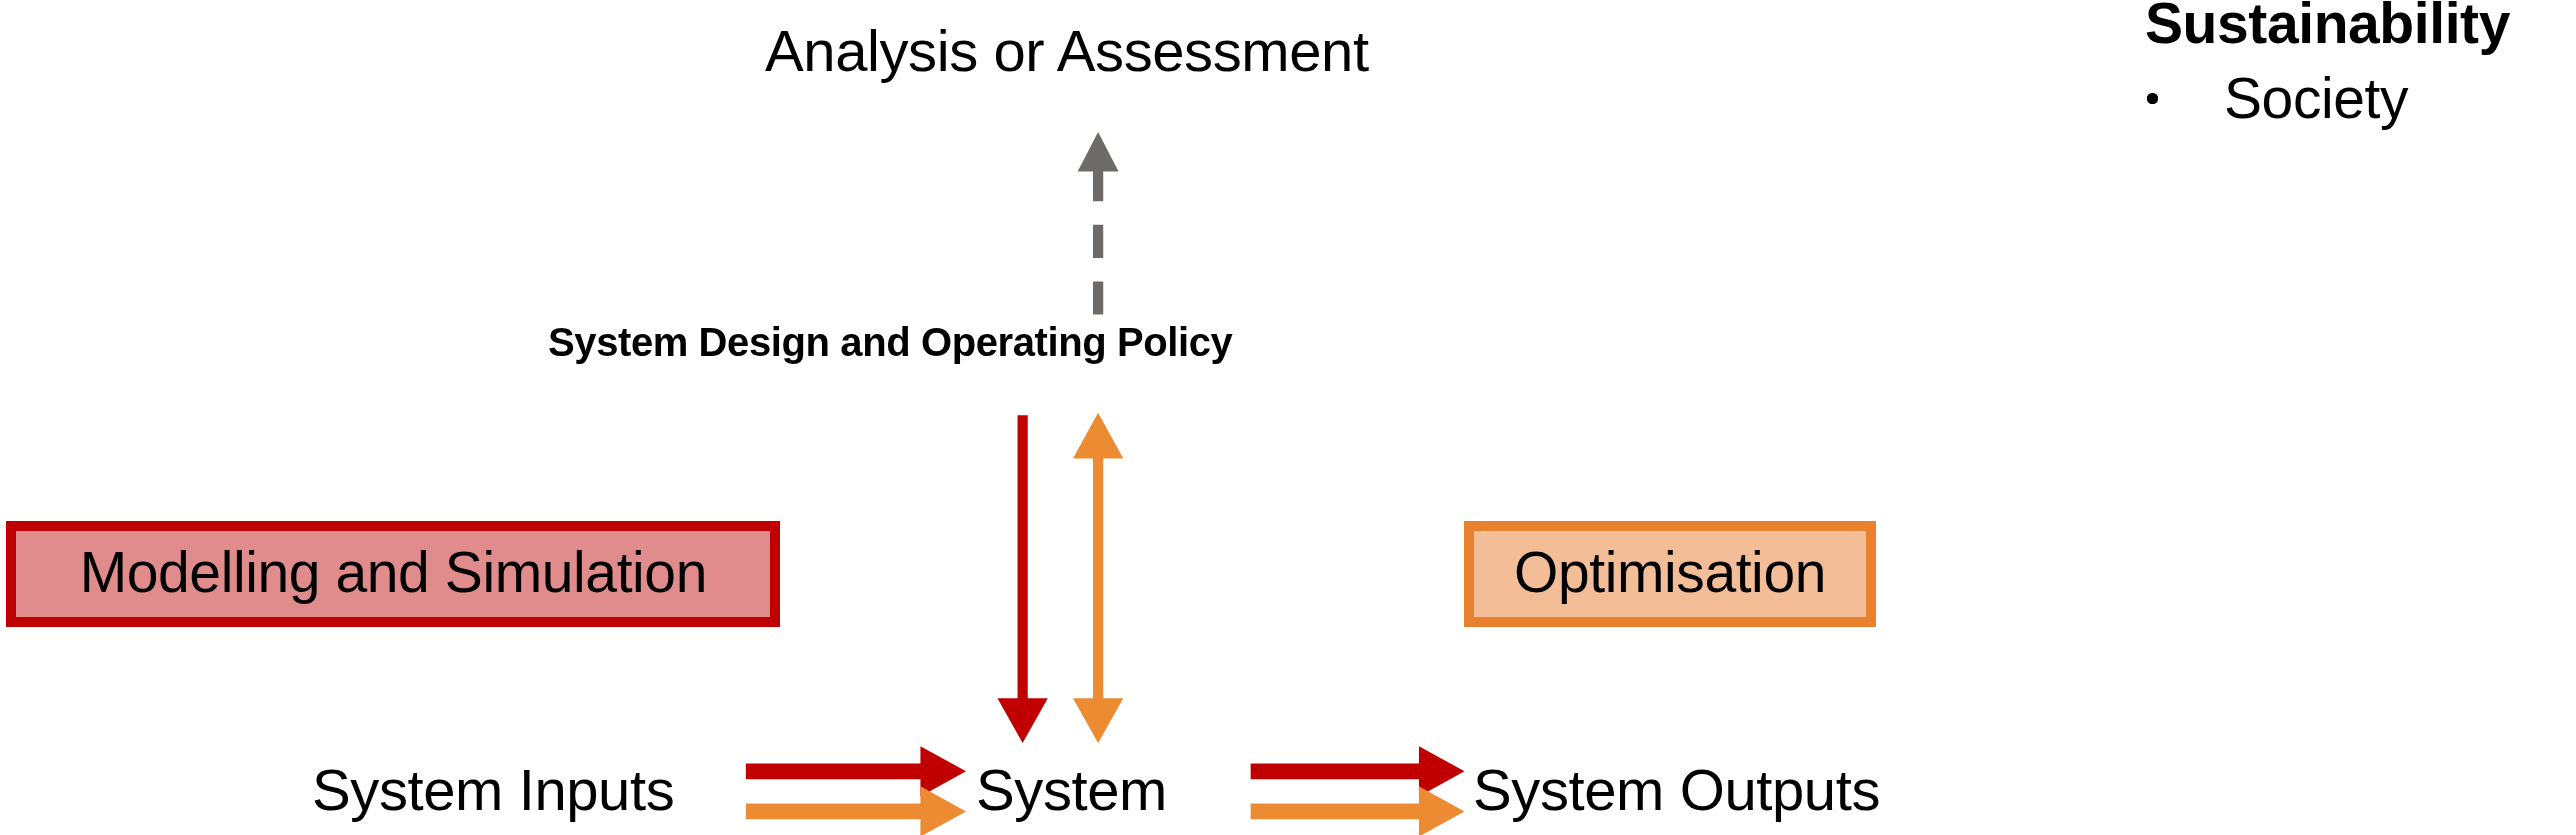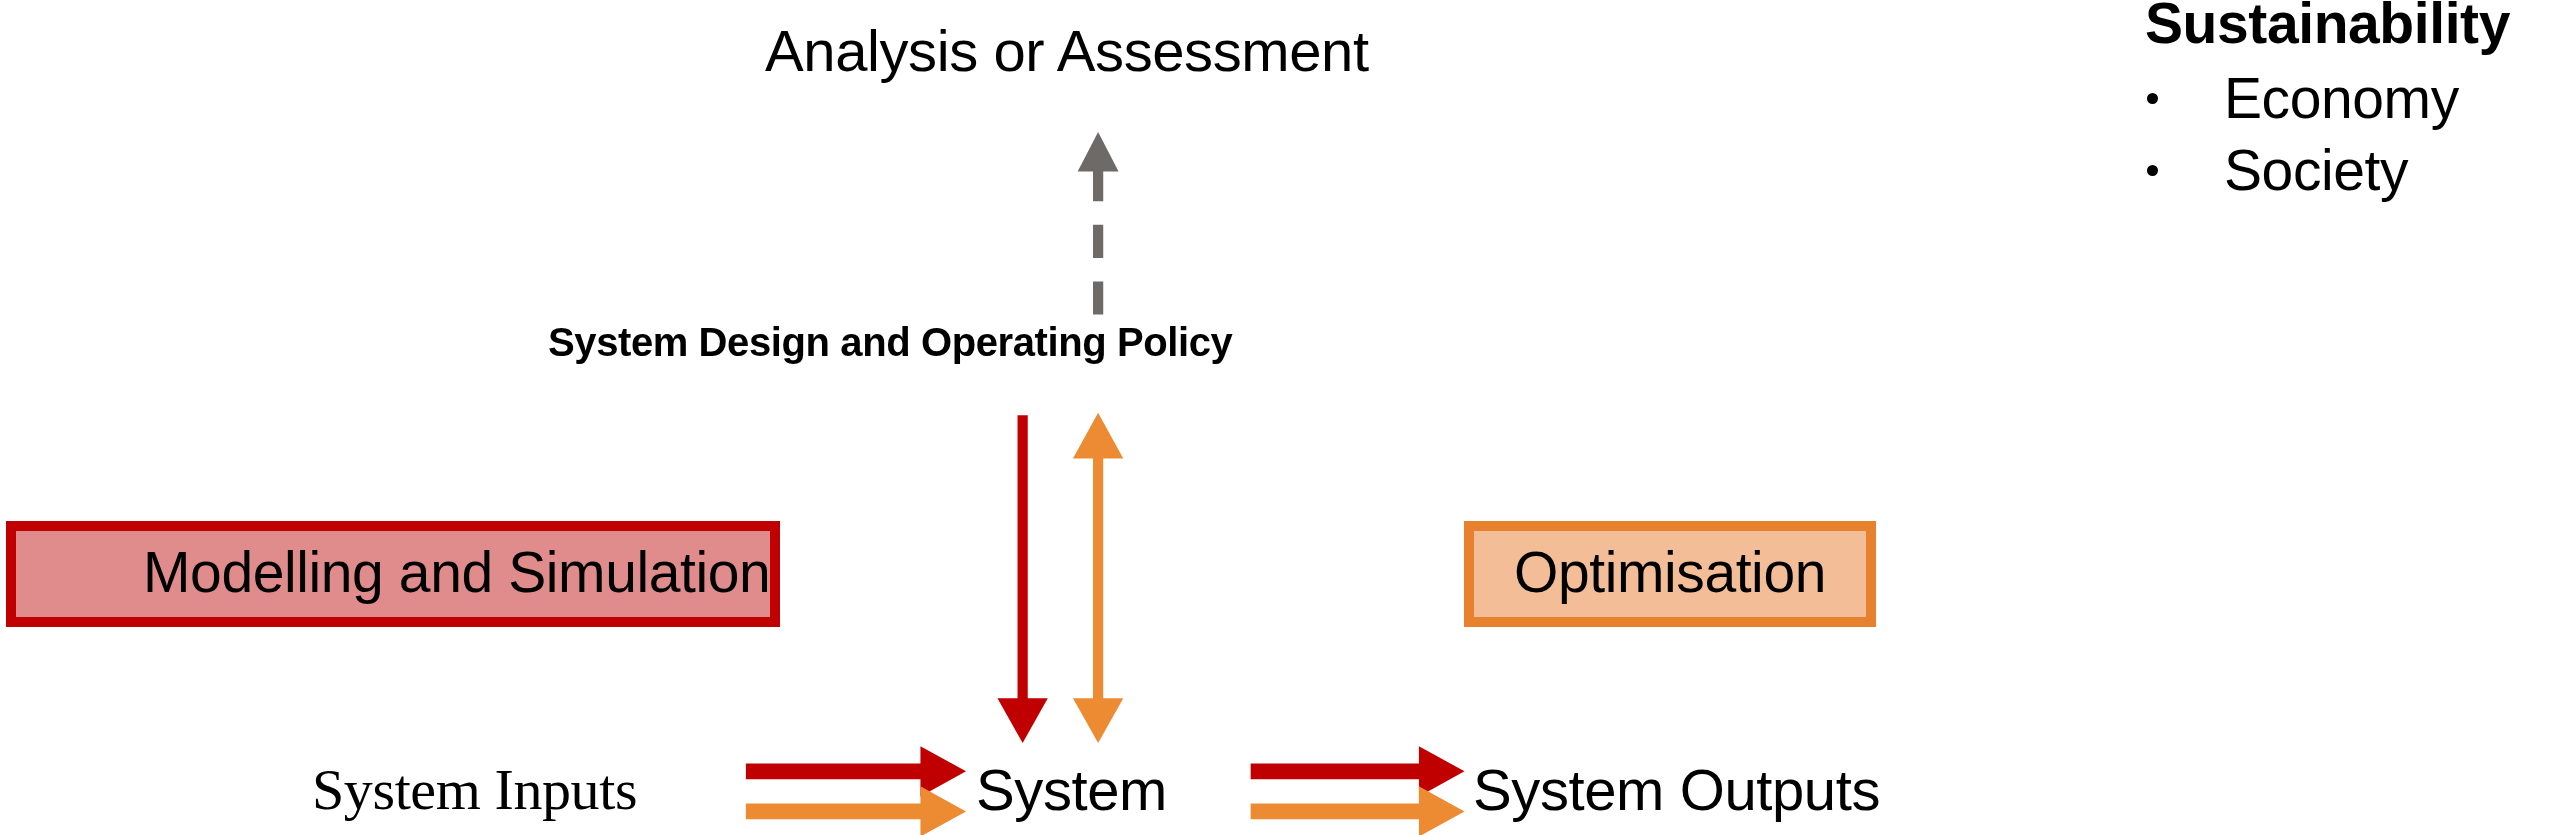--- a/index.html
+++ b/index.html
@@ -43,21 +43,20 @@
     font-weight: 700;
     letter-spacing: -0.4px;
   }
 
   #system-inputs-label {
     left: 312px;
     top: 761px;
     font-size: 58px;
     font-weight: 400;
     letter-spacing: -0.4px;
-    font-family: Liberation Serif, serif;
   }
 
   #system-label {
     left: 976px;
     top: 761px;
     font-size: 58px;
     font-weight: 400;
     letter-spacing: -0.4px;
   }
 
@@ -89,21 +88,20 @@
     top: -1.6px;
   }
 
   #modelling-box {
     left: 6.3px;
     top: 521px;
     width: 774px;
     height: 106px;
     background: #E08C8C;
     border: 10.2px solid #C00000;
-    justify-content: flex-end;
   }
 
   #optimisation-box {
     left: 1464px;
     top: 521px;
     width: 412px;
     height: 106px;
     background: #F3BE97;
     border: 10.2px solid #E8812E;
   }
@@ -223,21 +221,20 @@
 
   <div class="label" id="system-label">System</div>
 
   <div class="label" id="system-outputs-label">System Outputs</div>
 
   <div id="sustainability-block">
     <div id="sustainability-title">Sustainability</div>
     <ul id="sustainability-list">
       <li>
         <span class="bullet-dot"></span>
-        <span>Economy</span>
       </li>
       <li>
         <span class="bullet-dot"></span>
         <span>Society</span>
       </li>
     </ul>
   </div>
 
 </div>
 

